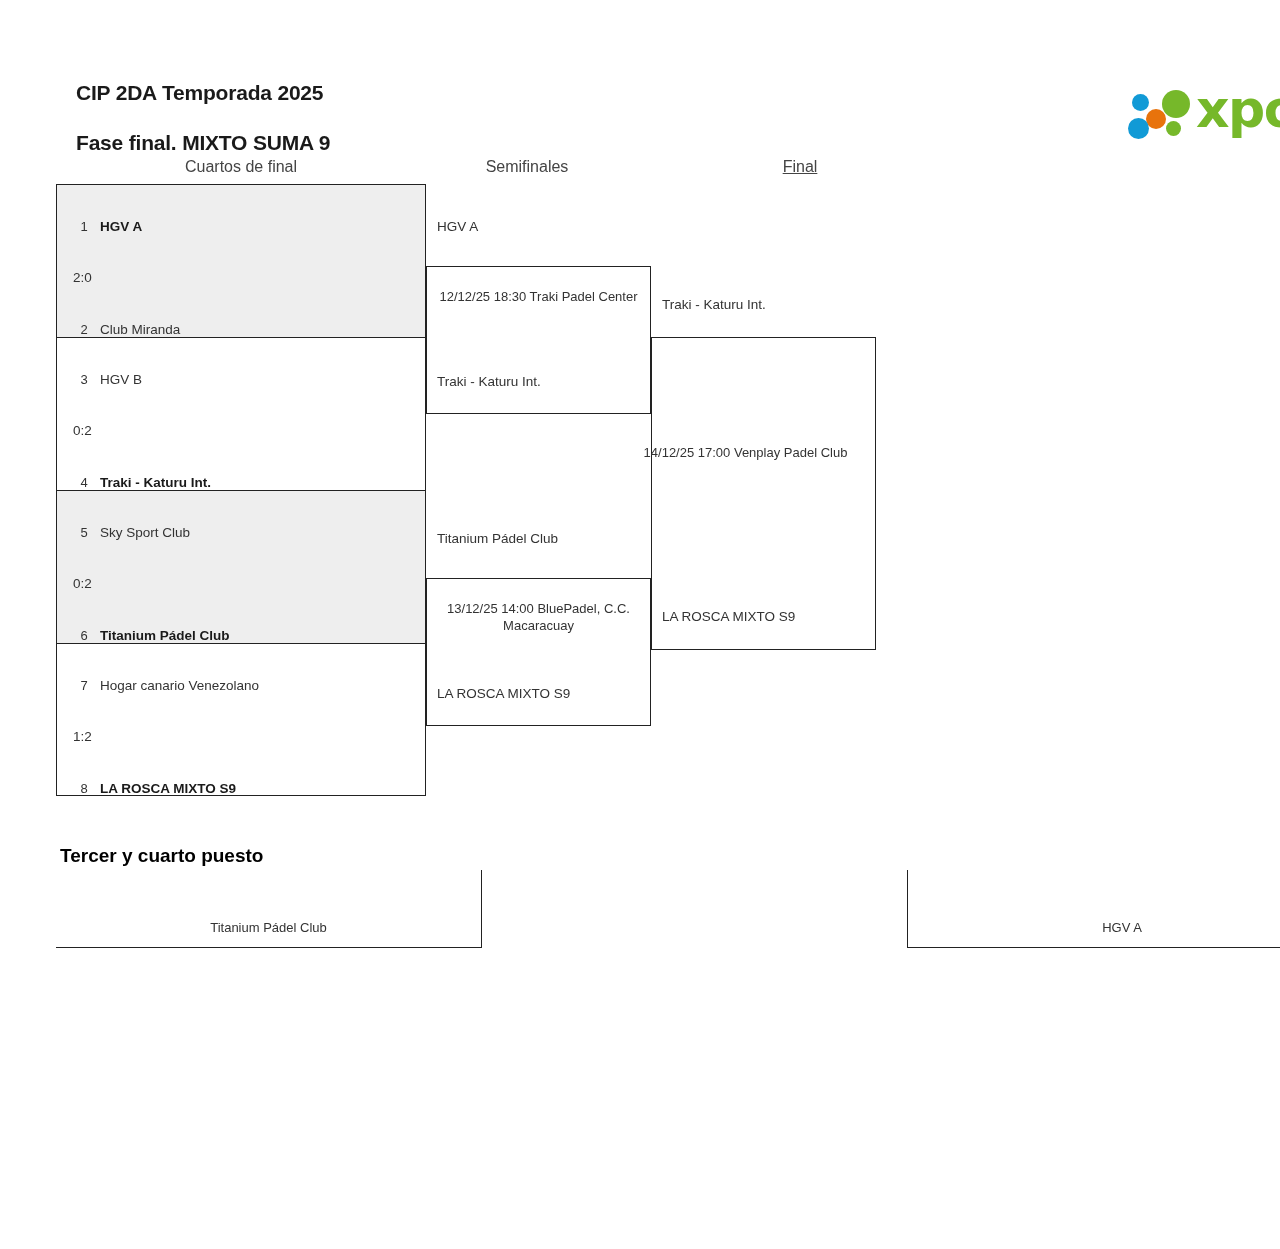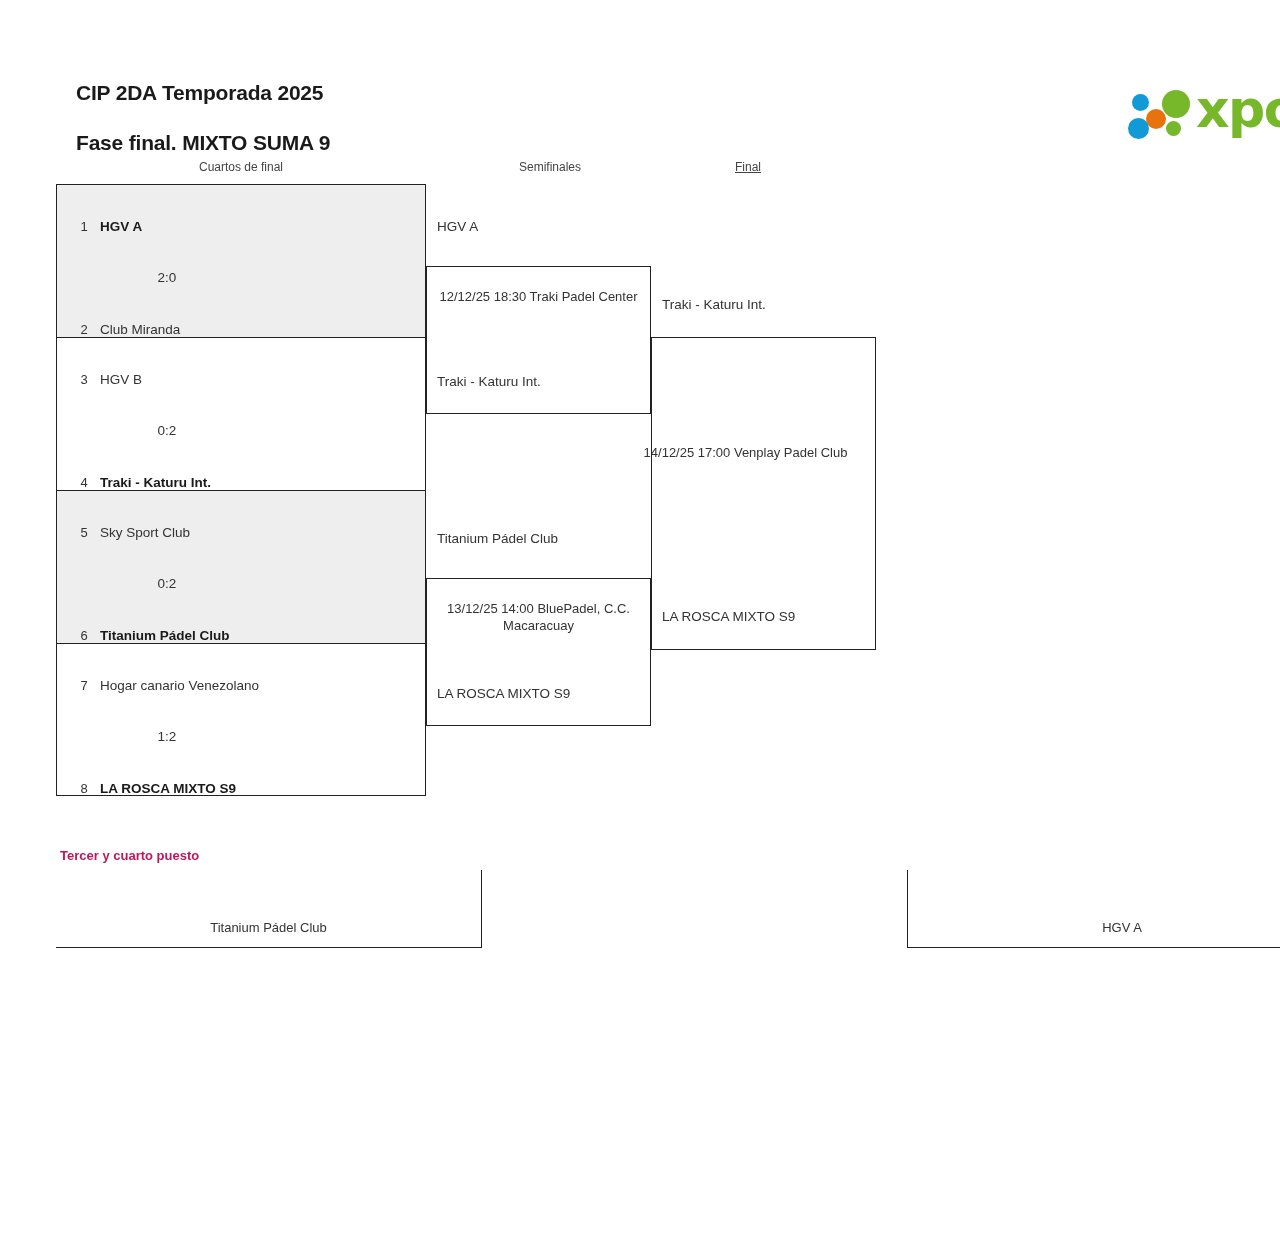--- a/index.html
+++ b/index.html
@@ -25,21 +25,21 @@
   .logo .dot { position: absolute; border-radius: 50%; }
   .logo .wordmark {
     position: absolute; left: 80px; top: -2px;
     font-size: 52px; font-weight: bold; color: #76b82a;
     letter-spacing: -1.5px; line-height: 62px;
     font-family: "DejaVu Sans", sans-serif;
   }
 
   
   .round-head {
-    position: absolute; font-size: 12px; color: #444444;
+    position: absolute; font-size: 16px; color: #444444;
     text-align: center; top: 97px; line-height: 20px;
   }
 
   
   .qf {
     position: absolute; left: 0px; width: 370px; height: 153px;
     border: 1px solid #222222; border-bottom: none;
   }
   .qf.last { border-bottom: 1px solid #222222; }
   .qf.shaded { background: #eeeeee; }
@@ -49,40 +49,40 @@
   }
   .qf .team {
     position: absolute; left: 27px; font-size: 13.5px; color: #333333;
     white-space: nowrap;
   }
   .qf .team.win { font-weight: bold; color: #1a1a1a; }
   .qf .top { top: 18px; }
   .qf .bot { top: 121px; }
   .qf .score {
     position: absolute; left: 0px; top: 69px; width: 196px;
-    text-align: center; font-size: 13.5px; color: #333333;
+    text-align: left; font-size: 13.5px; color: #333333;
   }
 
   
   .mbox {
     position: absolute; border: 1px solid #222222; background: transparent;
   }
   .mlabel {
     position: absolute; font-size: 13px; color: #333333;
     text-align: center; line-height: 17px;
   }
   .mteam {
     position: absolute; font-size: 13.5px; color: #333333;
     white-space: nowrap;
   }
 
   
   .section-title {
     position: absolute; left: 0px; top: 786px;
-    font-size: 13px; font-weight: bold; color: #be185d; line-height: 20px;
+    font-size: 19px; font-weight: bold; color: #000000; line-height: 20px;
   }
   .tp-box { position: absolute; }
   .tp-left {
     left: 0px; top: 814px; width: 426px; height: 78px;
     border-right: 1px solid #222222; border-bottom: 1px solid #222222;
   }
   .tp-right {
     left: 851px; top: 814px; width: 429px; height: 78px;
     border-left: 1px solid #222222; border-bottom: 1px solid #222222;
   }
@@ -110,22 +110,22 @@
       <div class="dot" style="left:8px;  top:6px;  width:17px; height:17px; background:#119ad6;"></div>
       <div class="dot" style="left:22px; top:21px; width:20px; height:20px; background:#e8730c;"></div>
       <div class="dot" style="left:38px; top:2px;  width:28px; height:28px; background:#76b82a;"></div>
       <div class="dot" style="left:4px;  top:30px; width:21px; height:21px; background:#119ad6;"></div>
       <div class="dot" style="left:42px; top:33px; width:15px; height:15px; background:#76b82a;"></div>
     </div>
     <div class="wordmark">xporty</div>
   </div>
 
   <div class="round-head" style="left:60px;  width:250px;">Cuartos de final</div>
-  <div class="round-head" style="left:394px; width:200px;">Semifinales</div>
-  <div class="round-head" style="left:592px; width:200px;text-decoration:underline;">Final</div>
+  <div class="round-head" style="left:371px; width:200px;">Semifinales</div>
+  <div class="round-head" style="left:644px; width:200px;text-decoration:underline;">Final</div>
 
   <div class="qf shaded" style="top:128px;">
     <div class="seed top">1</div>
     <div class="team top win">HGV A</div>
     <div class="score">2:0</div>
     <div class="seed bot">2</div>
     <div class="team bot">Club Miranda</div>
   </div>
 
   <div class="qf" style="top:281px;">

